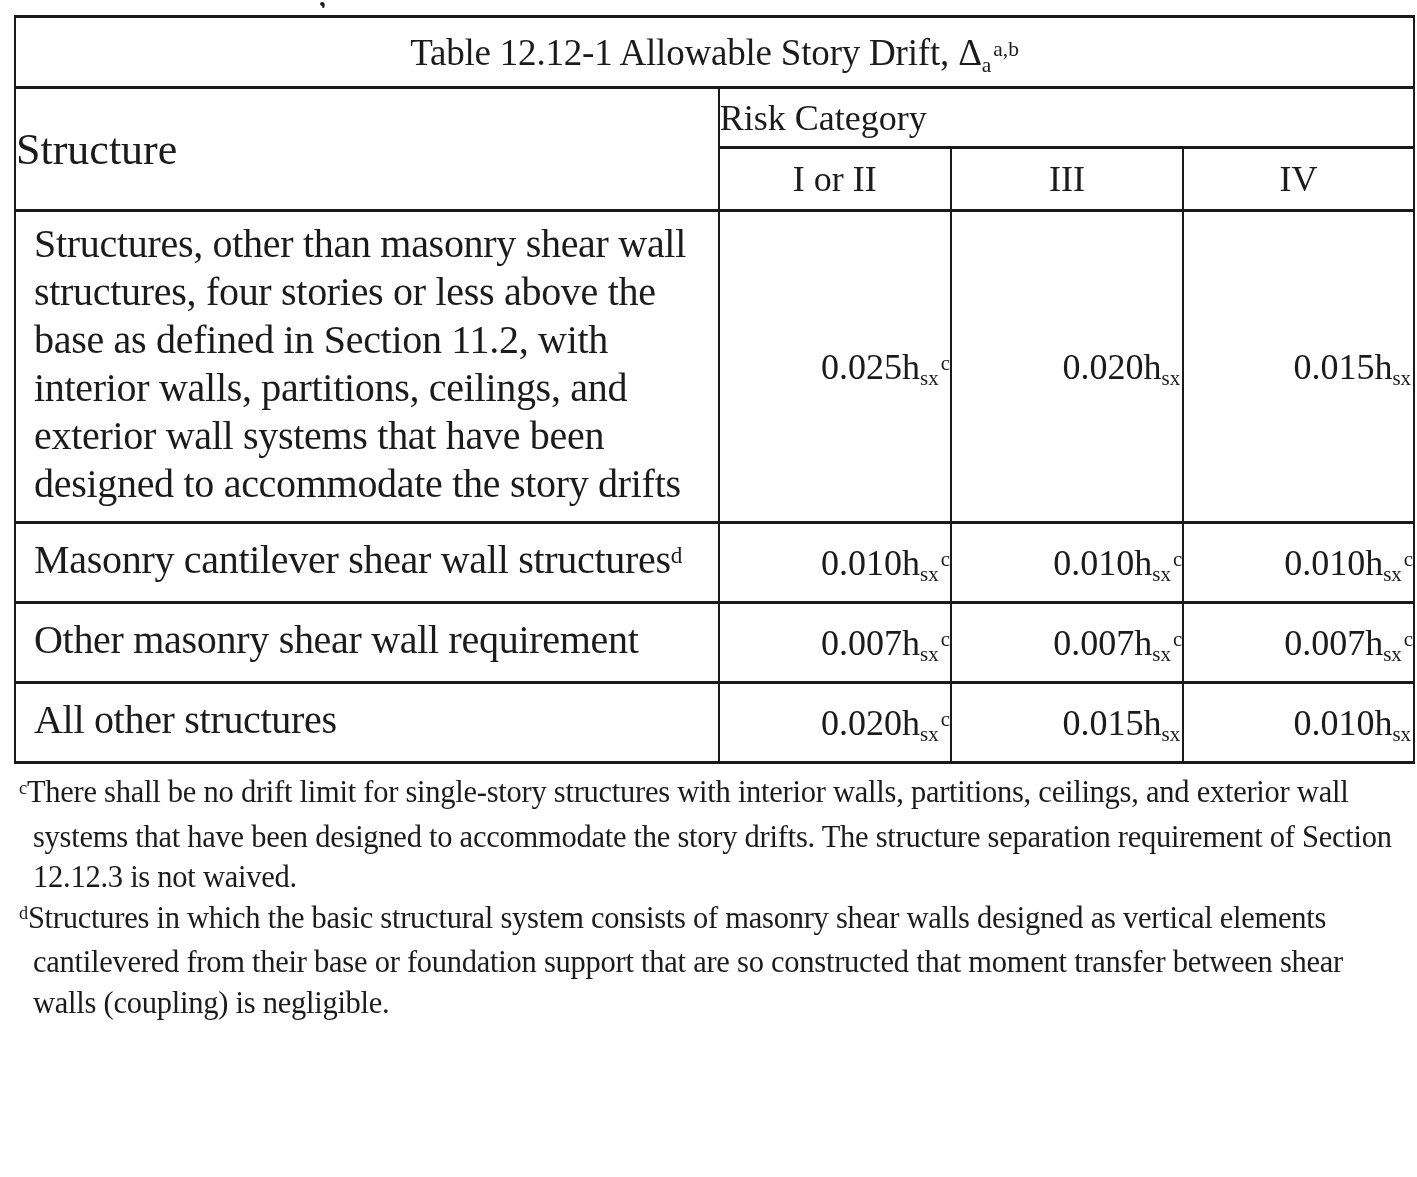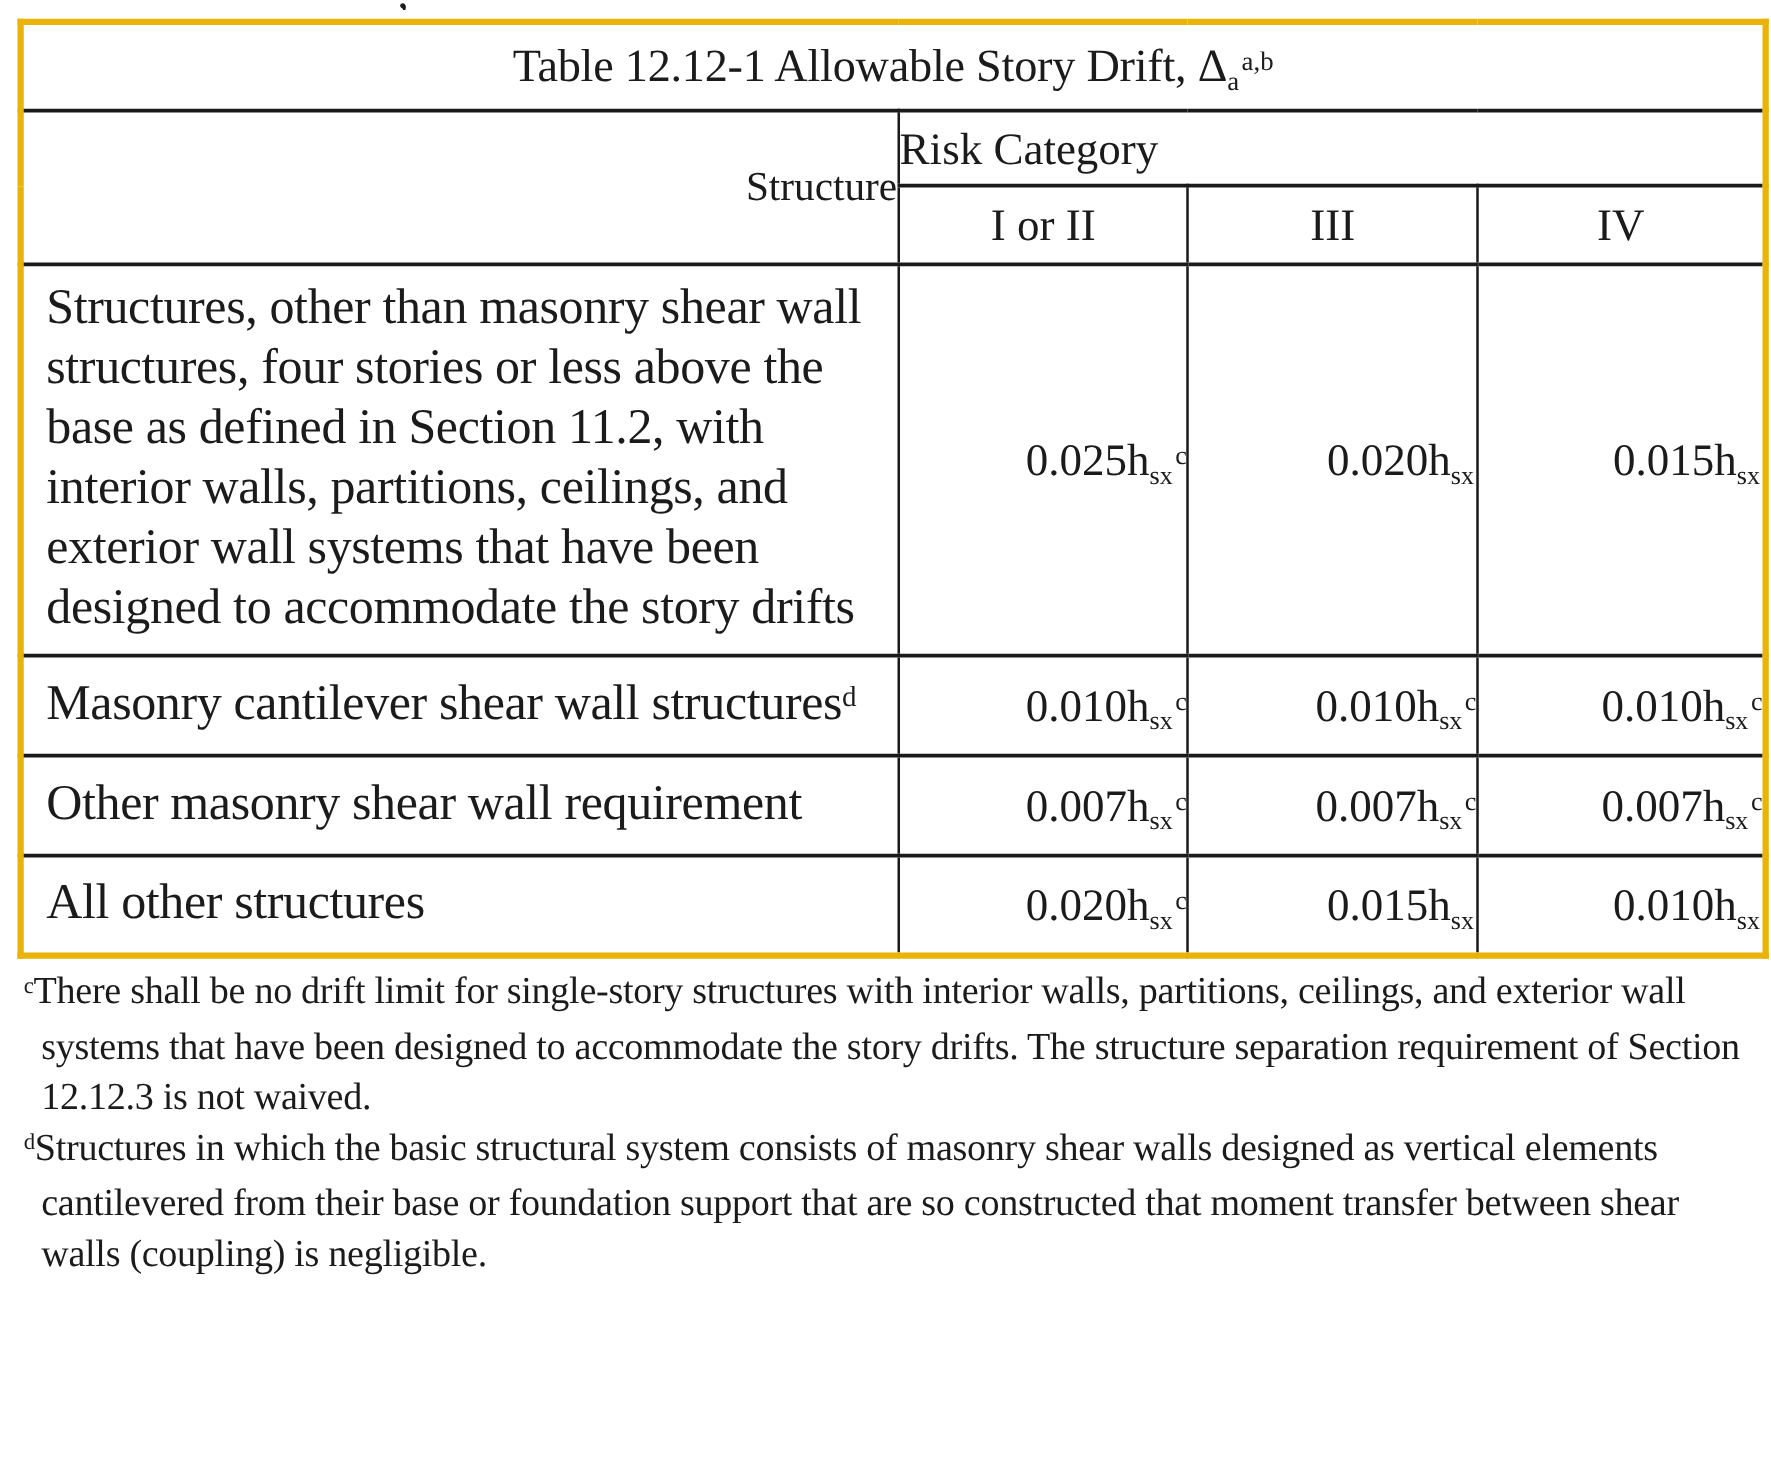--- a/index.html
+++ b/index.html
@@ -20,39 +20,39 @@
   .artifact-clip span {
     position: absolute; top: -27px; left: 0;
     font-size: 36px; color: #1b1b1b;
   }
 
   table.drift-table {
     position: absolute; left: 14px; top: 15px;
     width: 1401px;
     border-collapse: collapse;
     table-layout: fixed;
-    border: 5px solid #eab308;
+    border: 2px solid #eab308;
   }
   .drift-table td {
     border-left: 2px solid #1a1a1a;
     border-right: 2px solid #1a1a1a;
     border-top: 3px solid #1a1a1a;
     border-bottom: 3px solid #1a1a1a;
     padding: 0;
     vertical-align: middle;
   }
   td.title-cell {
     height: 71px;
     text-align: center;
     font-size: 37px;
     letter-spacing: -0.2px;
   }
   td.structure-head {
-    text-align: right;
-    font-size: 33px;
+    text-align: left;
+    font-size: 44px;
   }
   td.risk-head {
     height: 60px;
     font-size: 36px;
   }
   td.sub-head {
     height: 63px;
     text-align: center;
     font-size: 36px;
   }

